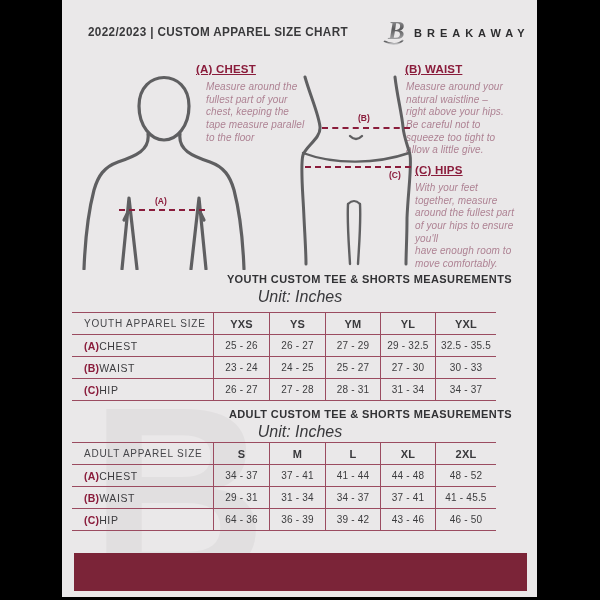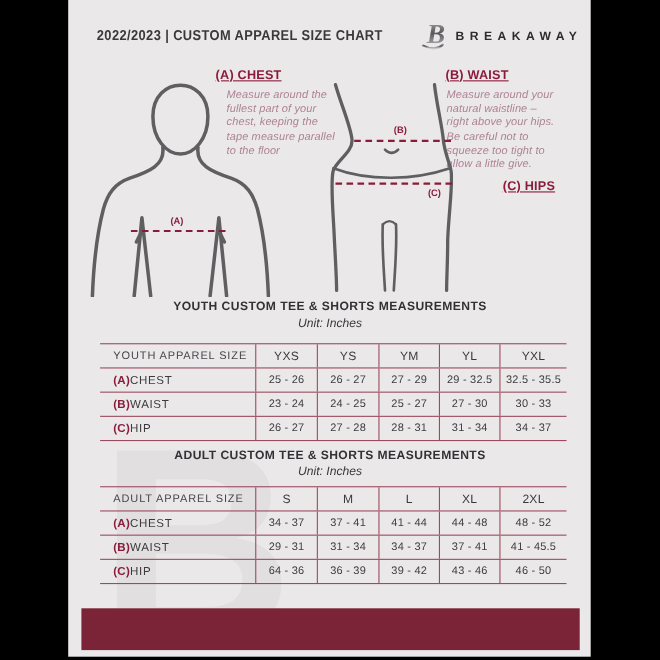--- a/index.html
+++ b/index.html
@@ -23,53 +23,53 @@
   .logo{position:absolute;left:318px;top:14px;}
   .brand{position:absolute;left:352px;top:27px;font-weight:bold;font-size:11px;
          letter-spacing:5px;color:#2d2d2f;white-space:nowrap;}
 
   
   .g-head{position:absolute;font-weight:bold;font-size:11.5px;color:var(--maroon);letter-spacing:.2px;text-decoration:underline;}
   .g-body{position:absolute;font-style:italic;font-size:10px;line-height:1.27;
           color:var(--mauve);white-space:pre-line;letter-spacing:.1px;}
   #chest-head{left:134px;top:63px;}   #chest-body{left:134px;top:81px;width:114px;margin-left:10px;}
   #waist-head{left:343px;top:63px;}   #waist-body{left:344px;top:81px;width:106px;}
-  #hips-head{left:353px;top:164px;margin-left:42px;}   #hips-body{left:353px;top:182px;width:108px;}
+  #hips-head{left:353px;top:164px;}   #hips-body{left:353px;top:182px;width:108px;}
 
   
   .fig{position:absolute;z-index:1;}
   #fig-upper{left:10px;top:58px;}
   #fig-lower{left:233px;top:68px;}
   .dash{position:absolute;height:0;border-top:2px dashed var(--maroon);z-index:2;}
   #dashA{left:57px;top:209px;width:86px;}
   #dashB{left:260px;top:127px;width:88px;}
   #dashC{left:243px;top:166px;width:106px;}
   .fig-label{position:absolute;font-size:8.5px;font-weight:bold;color:var(--maroon);z-index:2;}
   #labelA{left:93px;top:196px;}
   #labelB{left:296px;top:113px;}
   #labelC{left:327px;top:170px;}
 
   
-  .sec-title{position:absolute;left:26px;width:424px;text-align:center;font-weight:bold;
+  .sec-title{position:absolute;left:26px;width:424px;text-align:right;font-weight:bold;
              font-size:11px;letter-spacing:.4px;color:#323235;z-index:2;}
   .sec-unit{position:absolute;left:26px;width:424px;text-align:center;font-style:italic;
-            font-size:11px;color:#39393c;z-index:2;}
+            font-size:16px;color:#39393c;z-index:2;}
   #youth-title{top:273px;} #youth-unit{top:288px;}
   #adult-title{top:408px;} #adult-unit{top:423px;}
 
   
-  .size-table{position:absolute;left:29px;width:424px;z-index:2;}
+  .size-table{position:absolute;left:10px;width:424px;z-index:2;}
   #youth-table{top:312px;} #adult-table{top:442px;}
   .t-row{display:grid;grid-template-columns:141px 56px 56px 55px 55px 61px;height:21px;
          border-top:1.5px solid var(--line);}
   .size-table .t-row:last-child{border-bottom:1.5px solid var(--line);}
   .cell{display:flex;align-items:center;justify-content:center;border-left:1px solid var(--line);
         font-size:10px;color:#3d3d3f;letter-spacing:.2px;}
   .cell:first-child{border-left:none;justify-content:flex-start;padding-left:12px;}
-  .t-head .cell{font-weight:normal;font-size:11px;color:#39393c;}
+  .t-head .cell{font-weight:bold;font-size:11px;color:#39393c;}
   .t-head .cell:first-child{font-weight:normal;font-size:10px;letter-spacing:.8px;color:#46464a;}
   .pfx{color:var(--maroon);font-weight:bold;font-size:10.5px;}
   .lab{margin-left:0;color:#3b3b3e;font-size:10.5px;letter-spacing:.6px;}
 
   
   .watermark{position:absolute;left:28px;top:398px;font-size:245px;line-height:.78;
              font-weight:bold;color:#e1dfe0;z-index:0;user-select:none;}
   .footer-bar{position:absolute;left:12px;top:553px;width:453px;height:38px;
               background:var(--footer);z-index:3;}
 </style>
@@ -103,20 +103,27 @@
 tape measure parallel
 to the floor</div>
     <div class="g-head" id="waist-head">(B) WAIST</div>
     <div class="g-body" id="waist-body">Measure around your
 natural waistline –
 right above your hips.
 Be careful not to
 squeeze too tight to
 allow a little give.</div>
     <div class="g-head" id="hips-head">(C) HIPS</div>
+    <div class="g-body" id="hips-body">With your feet
+together, measure
+around the fullest part
+of your hips to ensure
+you'll
+have enough room to
+move comfortably.</div>
 
     <div class="fig" id="fig-upper">
       <svg width="180" height="212" viewBox="0 0 180 212" fill="none" stroke="#5f5f61" stroke-width="3.2" stroke-linecap="round" stroke-linejoin="round">
         <path d="M67 48 C67 10 117 10 117 48 C117 68 105 82 92 82 C79 82 67 68 67 48"></path>
         <path d="M76 76 C78 92 64 98 46 104 C32 109 26 118 22 132 C16 155 13 185 12 211"></path>
         <path d="M108 76 C106 92 120 98 138 104 C152 109 158 118 162 132 C168 155 171 185 172 211"></path>
         <path d="M50 211 L57 140 L65 211"></path>
         <path d="M119 211 L127 140 L134 211"></path>
         <path d="M52 162 L57 152"></path>
         <path d="M132 162 L127 152"></path>

